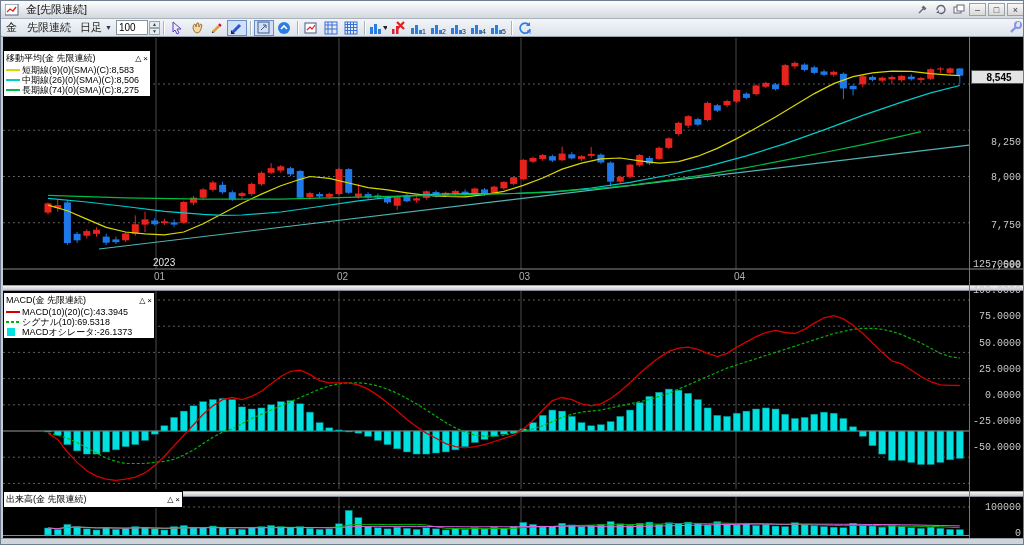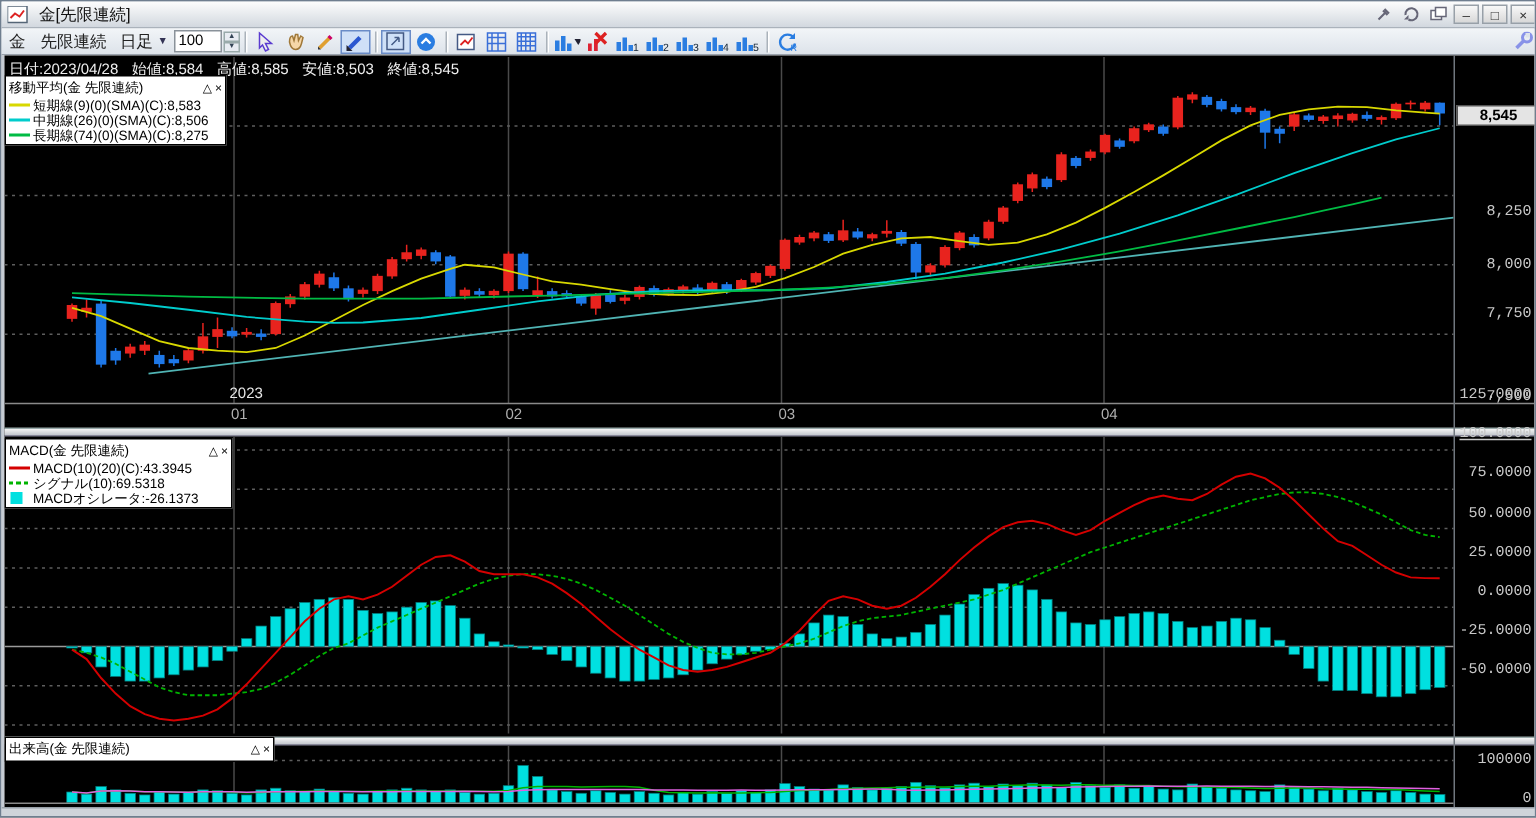--- a/index.html
+++ b/index.html
@@ -683,21 +683,20 @@
           <rect x="943.5999999999999" y="32.4" width="7" height="5.600000000000001" fill="#00e0e0" stroke="#007d7d" stroke-width="0.5"></rect>
           <rect x="953.3" y="32.62484" width="7" height="5.375160000000001" fill="#00e0e0" stroke="#007d7d" stroke-width="0.5"></rect>
           <polyline points="45.0,31.0 54.7,31.7 64.4,30.3 74.1,30.1 83.8,30.4 93.5,30.9 103.2,30.8 112.9,31.0 122.6,31.1 132.3,30.9 142.0,30.7 151.7,31.2 161.4,31.5 171.1,31.3 180.8,30.8 190.5,30.7 200.2,30.5 209.9,30.3 219.6,30.4 229.3,30.6 239.0,30.7 248.7,30.4 258.4,30.4 268.1,30.4 277.8,30.3 287.5,30.3 297.2,30.4 306.9,30.5 316.6,30.5 326.3,30.5 336.0,30.0 345.7,28.2 355.4,27.4 365.1,27.4 374.8,27.4 384.5,27.6 394.2,27.5 403.9,27.4 413.6,27.4 423.3,27.9 433.0,29.9 442.7,31.3 452.4,31.5 462.1,31.7 471.8,31.5 481.5,31.7 491.2,31.6 500.9,31.5 510.6,31.3 520.3,30.6 530.0,30.0 539.7,29.8 549.4,29.4 559.1,28.9 568.8,28.5 578.5,28.4 588.2,28.1 597.9,27.9 607.6,27.8 617.3,27.7 627.0,27.6 636.7,27.3 646.4,27.1 656.1,27.1 665.8,26.6 675.5,26.5 685.2,26.2 694.9,26.4 704.6,26.5 714.3,26.1 724.0,26.2 733.7,26.5 743.4,26.4 753.1,26.7 762.8,26.7 772.5,27.2 782.2,27.5 791.9,27.3 801.6,27.6 811.3,27.8 821.0,28.0 830.7,28.4 840.4,28.7 850.1,28.5 859.8,28.4 869.5,28.4 879.2,28.9 888.9,29.0 898.6,29.1 908.3,29.2 918.0,29.4 927.7,29.3 937.4,29.8 947.1,30.3 956.8,30.7" fill="none" stroke="#00b400" stroke-width="1"></polyline>
           <polyline points="45.0,31.0 54.7,31.7 64.4,30.3 74.1,30.1 83.8,30.4 93.5,30.9 103.2,30.8 112.9,31.0 122.6,31.1 132.3,30.9 142.0,30.8 151.7,30.9 161.4,31.1 171.1,31.0 180.8,30.8 190.5,30.8 200.2,30.8 209.9,30.7 219.6,30.7 229.3,30.7 239.0,30.8 248.7,30.8 258.4,30.8 268.1,30.7 277.8,30.6 287.5,30.6 297.2,30.6 306.9,30.5 316.6,30.7 326.3,30.8 336.0,30.6 345.7,29.9 355.4,29.5 365.1,29.4 374.8,29.3 384.5,29.4 394.2,29.4 403.9,29.4 413.6,29.4 423.3,29.4 433.0,29.6 442.7,29.7 452.4,29.7 462.1,29.8 471.8,29.8 481.5,29.8 491.2,29.7 500.9,29.8 510.6,29.8 520.3,29.6 530.0,29.5 539.7,29.5 549.4,29.5 559.1,29.3 568.8,29.1 578.5,29.0 588.2,29.1 597.9,29.6 607.6,29.8 617.3,29.7 627.0,29.6 636.7,29.4 646.4,29.2 656.1,29.0 665.8,28.8 675.5,28.6 685.2,28.4 694.9,28.1 704.6,28.0 714.3,27.7 724.0,27.5 733.7,27.4 743.4,27.2 753.1,27.1 762.8,27.0 772.5,27.2 782.2,27.2 791.9,27.1 801.6,27.0 811.3,27.1 821.0,27.2 830.7,27.2 840.4,27.3 850.1,27.2 859.8,27.4 869.5,27.5 879.2,27.5 888.9,27.6 898.6,27.8 908.3,27.9 918.0,28.1 927.7,28.3 937.4,28.5 947.1,28.7 956.8,28.9" fill="none" stroke="#e060e0" stroke-width="1"></polyline>
           <line x1="0" y1="38.5" x2="966" y2="38.5" stroke="#8a8a8a"></line>
         </svg>
     </div>
 
     <div class="axis-divider"></div>
 
-    <div id="infoline"><span>日付:2023/04/28</span><span>始値:8,584</span><span>高値:8,585</span><span>安値:8,503</span><span>終値:8,545</span></div>
 
     <div id="price-badge">8,545</div>
 
     <div id="yearlab" style="left: 150px; top: 220px;">2023</div>
 
     <div id="legend-price" class="legend">
       <div class="hdr">
         <span class="ttl">移動平均(金 先限連続)</span>
         <span class="lbtn">△</span>
         <span class="lbtn">×</span>
@@ -742,28 +741,28 @@
 
     <div id="legend-vol" class="legend">
       <div class="hdr">
         <span class="ttl">出来高(金 先限連続)</span>
         <span class="lbtn">△</span>
         <span class="lbtn">×</span>
       </div>
     </div>
   <div class="ylab" style="left: 966px; top: 105px;">8,250</div>
       <div class="ylab" style="left: 966px; top: 139.5px;">8,000</div>
-      <div class="ylab" style="left: 966px; top: 173px;">7,750</div>
+      <div class="ylab" style="left: 966px; top: 188px;">7,750</div>
       <div class="ylab" style="left: 966px; top: 228px;">7,500</div>
       <div class="xlab" style="left: 153px; top: 234px;">01</div>
       <div class="xlab" style="left: 336px; top: 234px;">02</div>
       <div class="xlab" style="left: 518px; top: 234px;">03</div>
       <div class="xlab" style="left: 733px; top: 234px;">04</div>
       <div class="ylab" style="left: 966px; top: 227px;">125.0000</div>
-      <div class="ylab" style="left: 966px; top: 253.2px; text-decoration: underline;">100.0000</div>
+      <div class="ylab" style="left: 966px; top: 253.2px;">100.0000</div>
       <div class="ylab" style="left: 966px; top: 279.4px;">75.0000</div>
       <div class="ylab" style="left: 966px; top: 305.6px;">50.0000</div>
       <div class="ylab" style="left: 966px; top: 331.8px;">25.0000</div>
       <div class="ylab" style="left: 966px; top: 358px;">0.0000</div>
       <div class="ylab" style="left: 966px; top: 384.2px;">-25.0000</div>
       <div class="ylab" style="left: 966px; top: 410.4px;">-50.0000</div>
       <div class="ylab" style="left: 966px; top: 470px;">100000</div>
       <div class="ylab" style="left: 966px; top: 496px;">0</div>
     </div>
 

